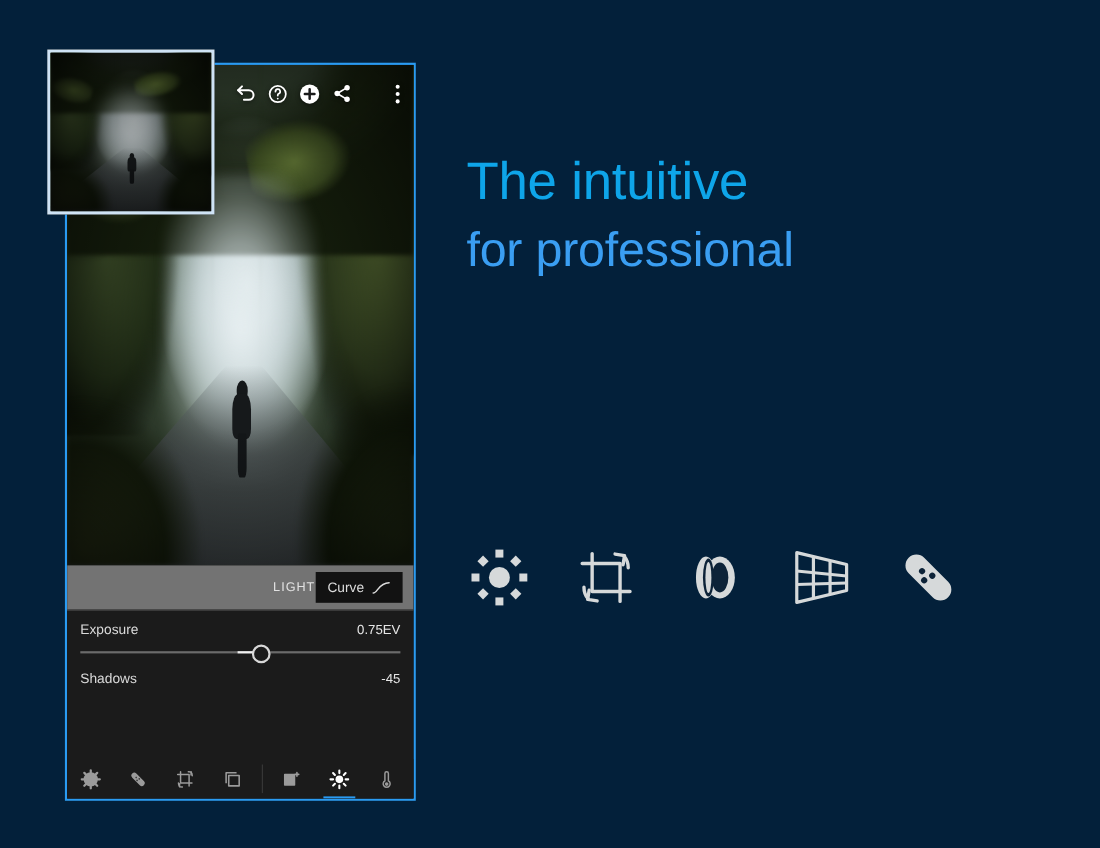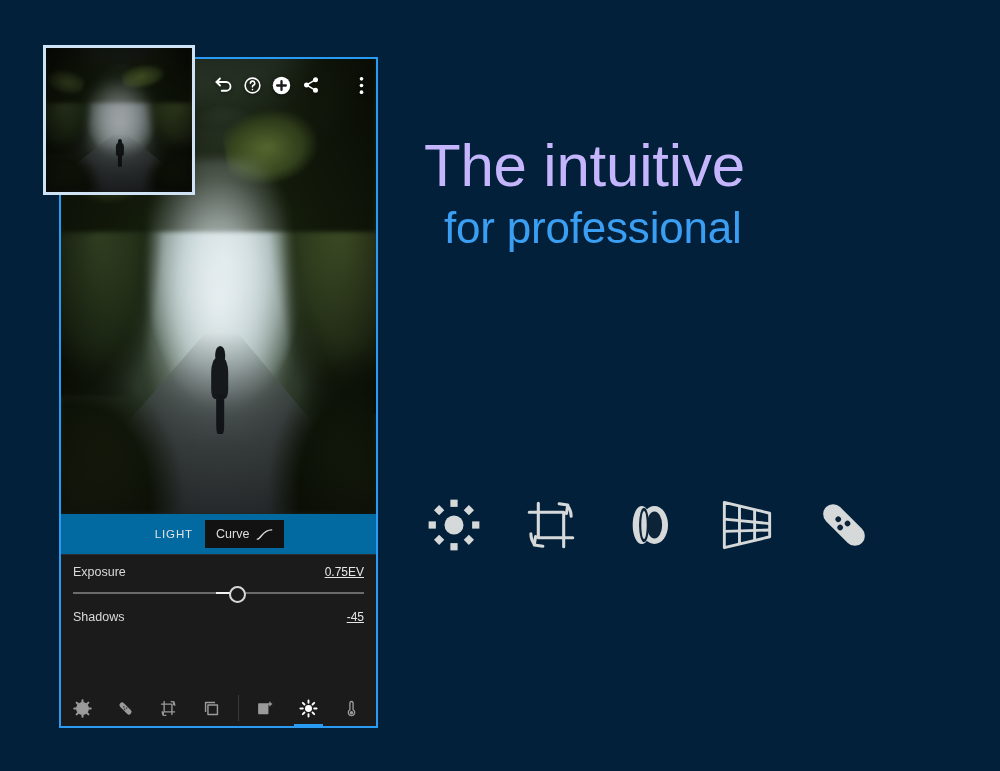--- a/index.html
+++ b/index.html
@@ -131,35 +131,34 @@
   #thumbnail{
     position:absolute;left:43px;top:45px;width:152px;height:150px;
     border:3px solid #cfe3f5;box-sizing:border-box;overflow:hidden;
     background:#0c0f08;
     z-index:30;
   }
 
   
   #light-panel{position:absolute;left:0;top:455px;width:315px;height:212px;background:#1b1b1b;}
   #panel-header{
-    height:41px;background:#0369a1;display:flex;align-items:center;
-    padding:0 10px 0 12px;box-sizing:border-box;justify-content:center;
+    height:41px;background:#737373;display:flex;align-items:center;
+    padding:0 10px 0 12px;box-sizing:border-box;justify-content:flex-end;
     border-bottom:1px solid #2e2e2e;
-    gap:12px;
   }
   #panel-title{color:#e2e2e2;font-size:11.5px;letter-spacing:.9px;font-weight:400;}
   #curve-btn{
     background:#121212;color:#dcdcdc;font-size:12.5px;
     padding:7px 11px;display:flex;align-items:center;gap:7px;cursor:pointer;
   }
   .sliders{padding:0 12px;box-sizing:border-box;}
   .slider-row{padding-top:10px;}
   .slider-top{display:flex;justify-content:space-between;align-items:center;}
   .slider-label{color:#dadada;font-size:12.5px;}
-  .slider-value{color:#e6e6e6;font-size:12px;text-decoration:underline;}
+  .slider-value{color:#e6e6e6;font-size:12px;}
   .track{
     position:relative;height:14px;margin-top:7px;
   }
   .track .line{
     position:absolute;left:0;top:6px;width:100%;height:1.5px;background:#6b6b6b;
   }
   .track .fill{
     position:absolute;top:6px;height:2px;background:#f1f1f1;
   }
   .track .knob{
@@ -180,23 +179,23 @@
   }
   #bottom-bar .bbtn.active::after{
     content:"";position:absolute;left:7px;right:7px;bottom:0;height:2.5px;background:#2a9bf2;
   }
   #bottom-bar .sep{width:1px;height:26px;background:#3a3a3a;margin:0 5px;}
 
   
   #copy{
     position:absolute;left:424px;top:138px;width:520px;
   }
-  .line1{color:#c4b5fd;font-size:60px;line-height:56px;font-weight:400;letter-spacing:-.2px;}
+  .line1{color:#0ea5e9;font-size:48px;line-height:56px;font-weight:400;letter-spacing:-.2px;}
   .line2{color:#2f95f0;font-size:62px;line-height:78px;font-weight:700;letter-spacing:-1px;}
-  .line3{color:#3a9ef2;font-size:44px;line-height:68px;font-weight:400;letter-spacing:-.2px;margin-left:20px;}
+  .line3{color:#3a9ef2;font-size:44px;line-height:68px;font-weight:400;letter-spacing:-.2px;}
   #feature-icons{
     position:absolute;left:424px;top:487px;width:450px;height:76px;
     display:flex;align-items:center;gap:38px;
   }
   #feature-icons .fi{width:62px;height:62px;display:flex;align-items:center;justify-content:center;}
 </style>
 </head>
 <body>
 
 <div id="stage">

